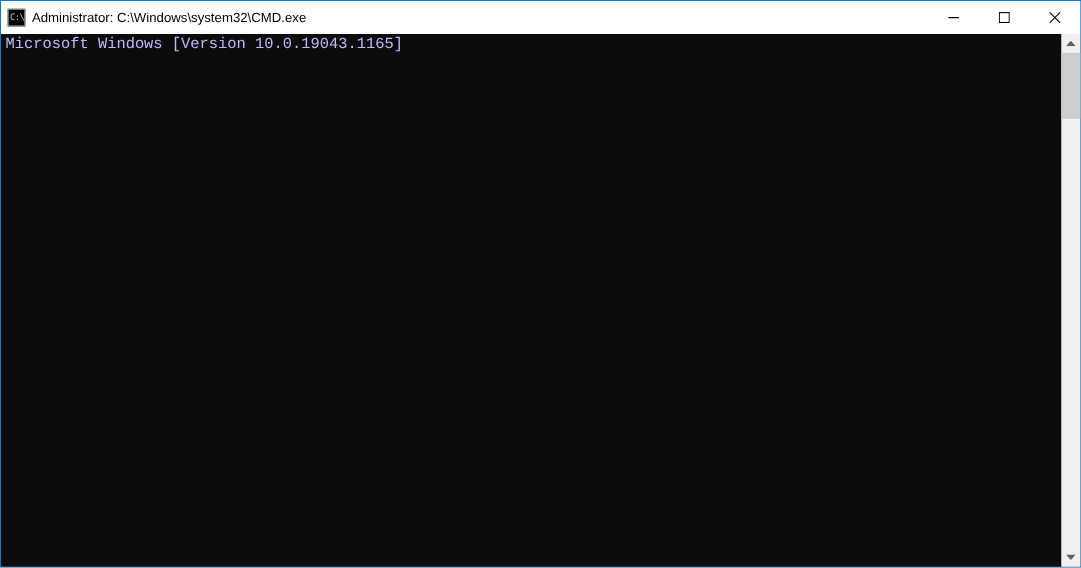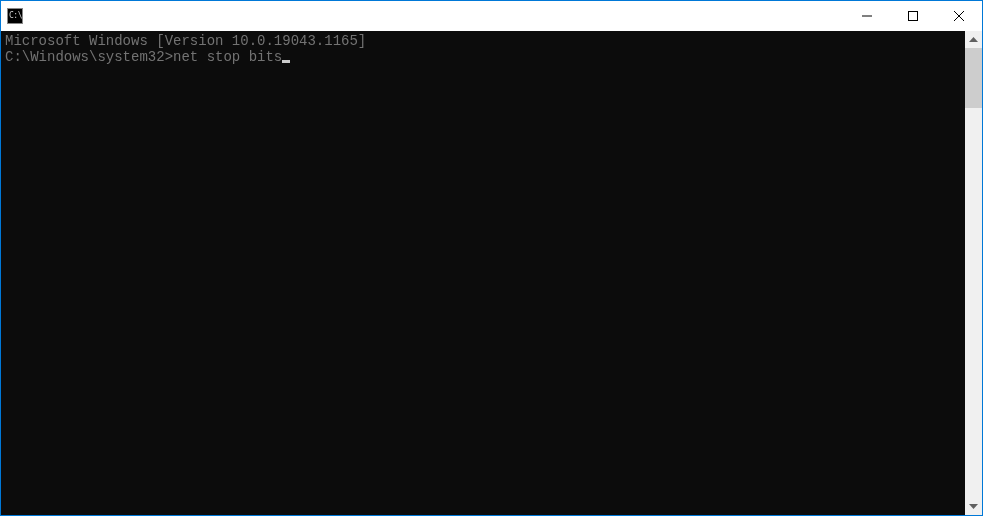--- a/index.html
+++ b/index.html
@@ -68,21 +68,21 @@
     .win-btn svg { display: block; }
     .terminal-wrap {
       flex: 1;
       display: flex;
       background: #0c0c0c;
       position: relative;
     }
     .terminal {
       flex: 1;
       background: #0c0c0c;
-      color: #737373;
+      color: #c4b5fd;
       font-family: Consolas, "Courier New", monospace;
       font-size: 14px;
       line-height: 16px;
       padding: 2px 4px;
       white-space: pre;
       overflow: hidden;
     }
     .terminal .line { display: block; }
     .cursor {
       display: inline-block;
@@ -119,20 +119,21 @@
       height: 60px;
       background: #cdcdcd;
     }
   </style>
 </head>
 <body>
 
 <div class="window">
   <div class="titlebar">
     <div class="titlebar-icon">C:\</div>
+    <div class="titlebar-text">Administrator: C:\Windows\system32\CMD.exe</div>
     <div class="titlebar-spacer"></div>
     <div class="win-controls">
       <button class="win-btn">
         <svg width="10" height="10" viewBox="0 0 10 10">
             <line x1="0" y1="5" x2="10" y2="5" stroke="#000" stroke-width="1"></line>
           </svg>
       </button>
       <button class="win-btn">
         <svg width="10" height="10" viewBox="0 0 10 10">
             <rect x="0.5" y="0.5" width="9" height="9" fill="none" stroke="#000" stroke-width="1"></rect>
@@ -141,21 +142,21 @@
       <button class="win-btn">
         <svg width="10" height="10" viewBox="0 0 10 10">
             <line x1="0" y1="0" x2="10" y2="10" stroke="#000" stroke-width="1"></line>
             <line x1="10" y1="0" x2="0" y2="10" stroke="#000" stroke-width="1"></line>
           </svg>
       </button>
     </div>
   </div>
 
   <div class="terminal-wrap">
-    <div class="terminal"><span class="line">Microsoft Windows [Version 10.0.19043.1165]</span><span class="line"></span><span class="line"><span>C:\Windows\system32&gt;</span><span>net stop bits</span><span class="cursor"></span></span></div>
+    <div class="terminal"><span class="line">Microsoft Windows [Version 10.0.19043.1165]</span><span class="line"></span></div>
 
     <div class="scrollbar">
       <div class="sb-btn">
         <svg width="9" height="5" viewBox="0 0 9 5">
             <polygon points="4.5,0 9,5 0,5" fill="#606060"></polygon>
           </svg>
       </div>
       <div class="sb-track">
         <div class="sb-thumb"></div>
       </div>

